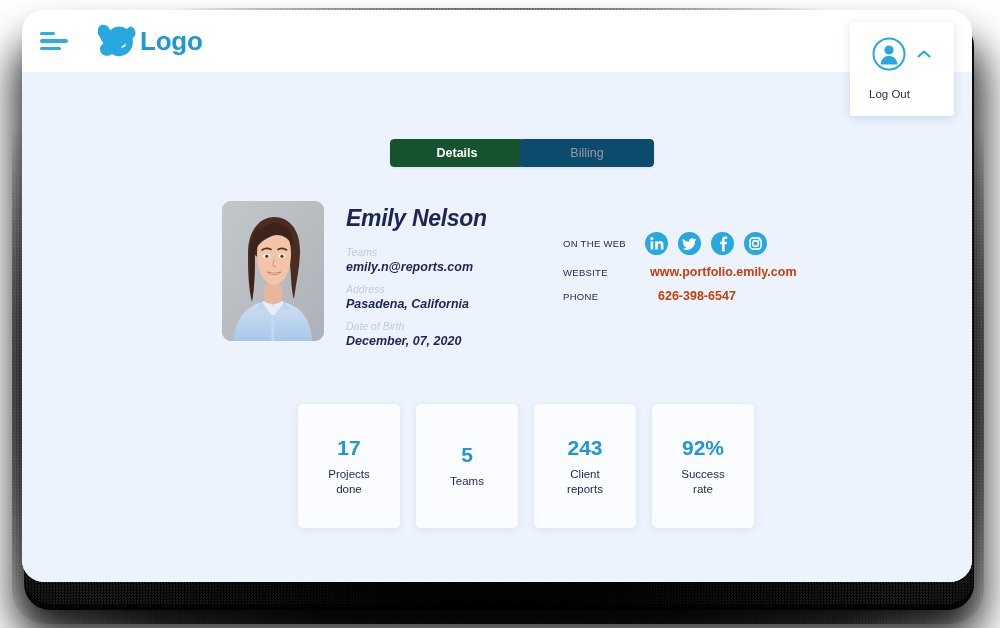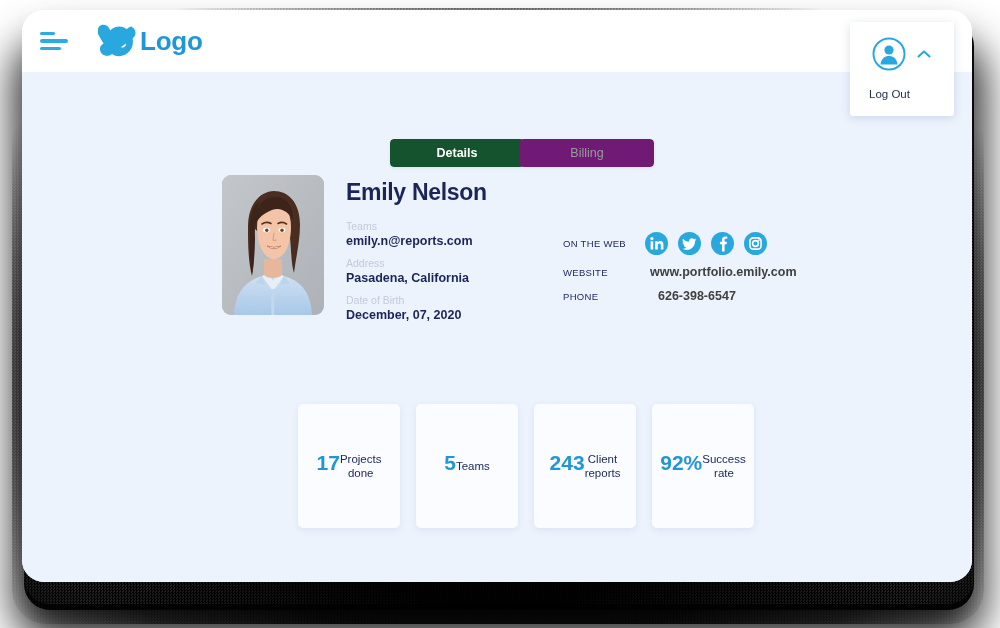--- a/index.html
+++ b/index.html
@@ -169,32 +169,33 @@
     font-size: 12.5px;
     cursor: pointer;
     border-radius: 4px;
   }
   .tab.active {
     background: #14532d;
     color: #ffffff;
     font-weight: bold;
   }
   .tab.inactive {
-    background: #701a75;
+    background: #0c4a6e;
     color: #9a9a9a;
     margin-left: -4px;
   }
 
   
   .profile {
     position: absolute;
     left: 200px;
-    top: 103px;
+    top: 129px;
     display: flex;
     align-items: flex-start;
+    font-style: italic;
   }
 
   .photo {
     width: 102px;
     height: 140px;
     border-radius: 9px;
     overflow: hidden;
     flex: none;
     background: #b9bcc1;
   }
@@ -243,41 +244,41 @@
   .socials { display: flex; gap: 10px; }
   .social {
     width: 23px;
     height: 23px;
     display: block;
     cursor: pointer;
   }
   .web-value {
     font-size: 12.5px;
     font-weight: bold;
-    color: #404040;
+    color: #c2410c;
   }
   .webrow.site .web-value { margin-left: 5px; }
   .webrow.phone .web-value { margin-left: 13px; }
 
   
   .stats {
     position: absolute;
     left: 276px;
     top: 332px;
     display: flex;
     gap: 16px;
   }
   .card {
     width: 102px;
     height: 124px;
     background: #fafcff;
     border-radius: 5px;
     box-shadow: 0 2px 7px rgba(40,70,120,0.09);
     display: flex;
-    flex-direction: row;
+    flex-direction: column;
     align-items: center;
     justify-content: center;
     cursor: pointer;
   }
   .card-value {
     font-size: 21px;
     font-weight: bold;
     color: #2196d6;
     margin-bottom: 7px;
   }

